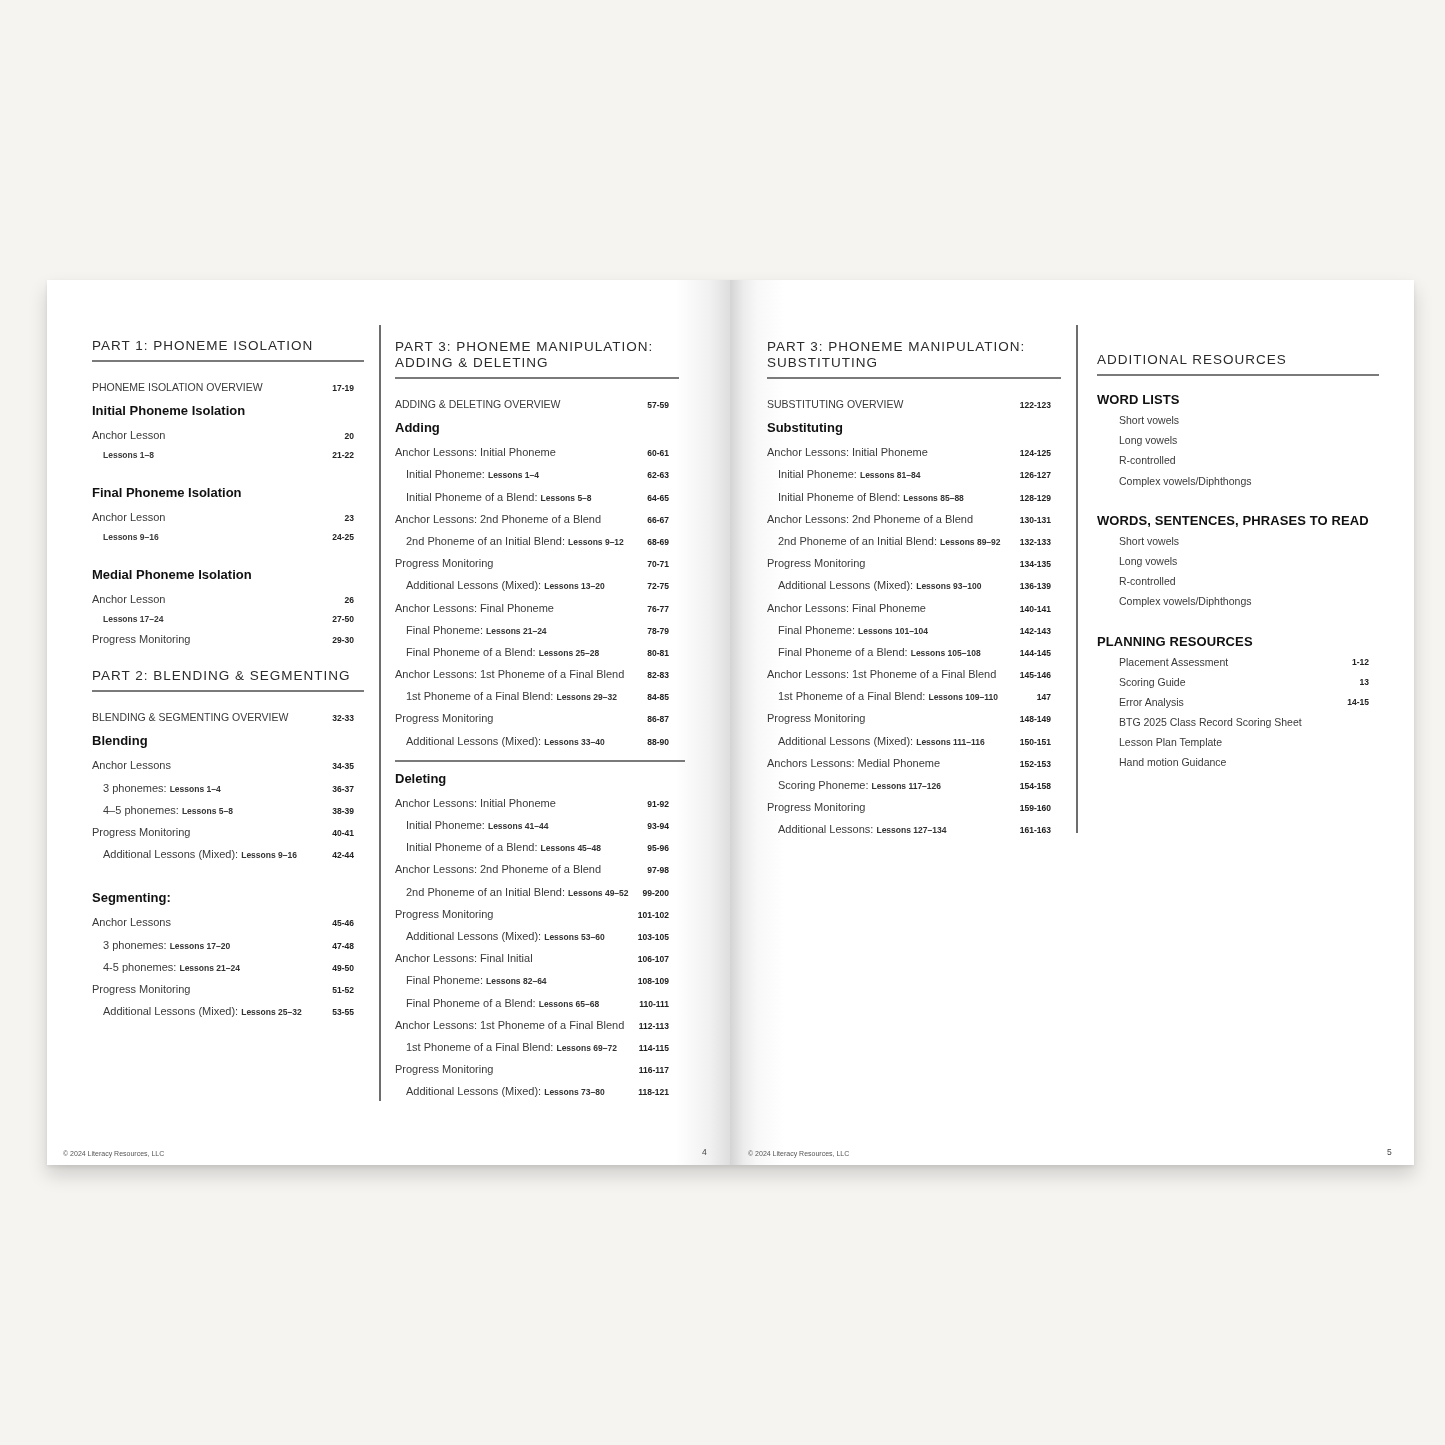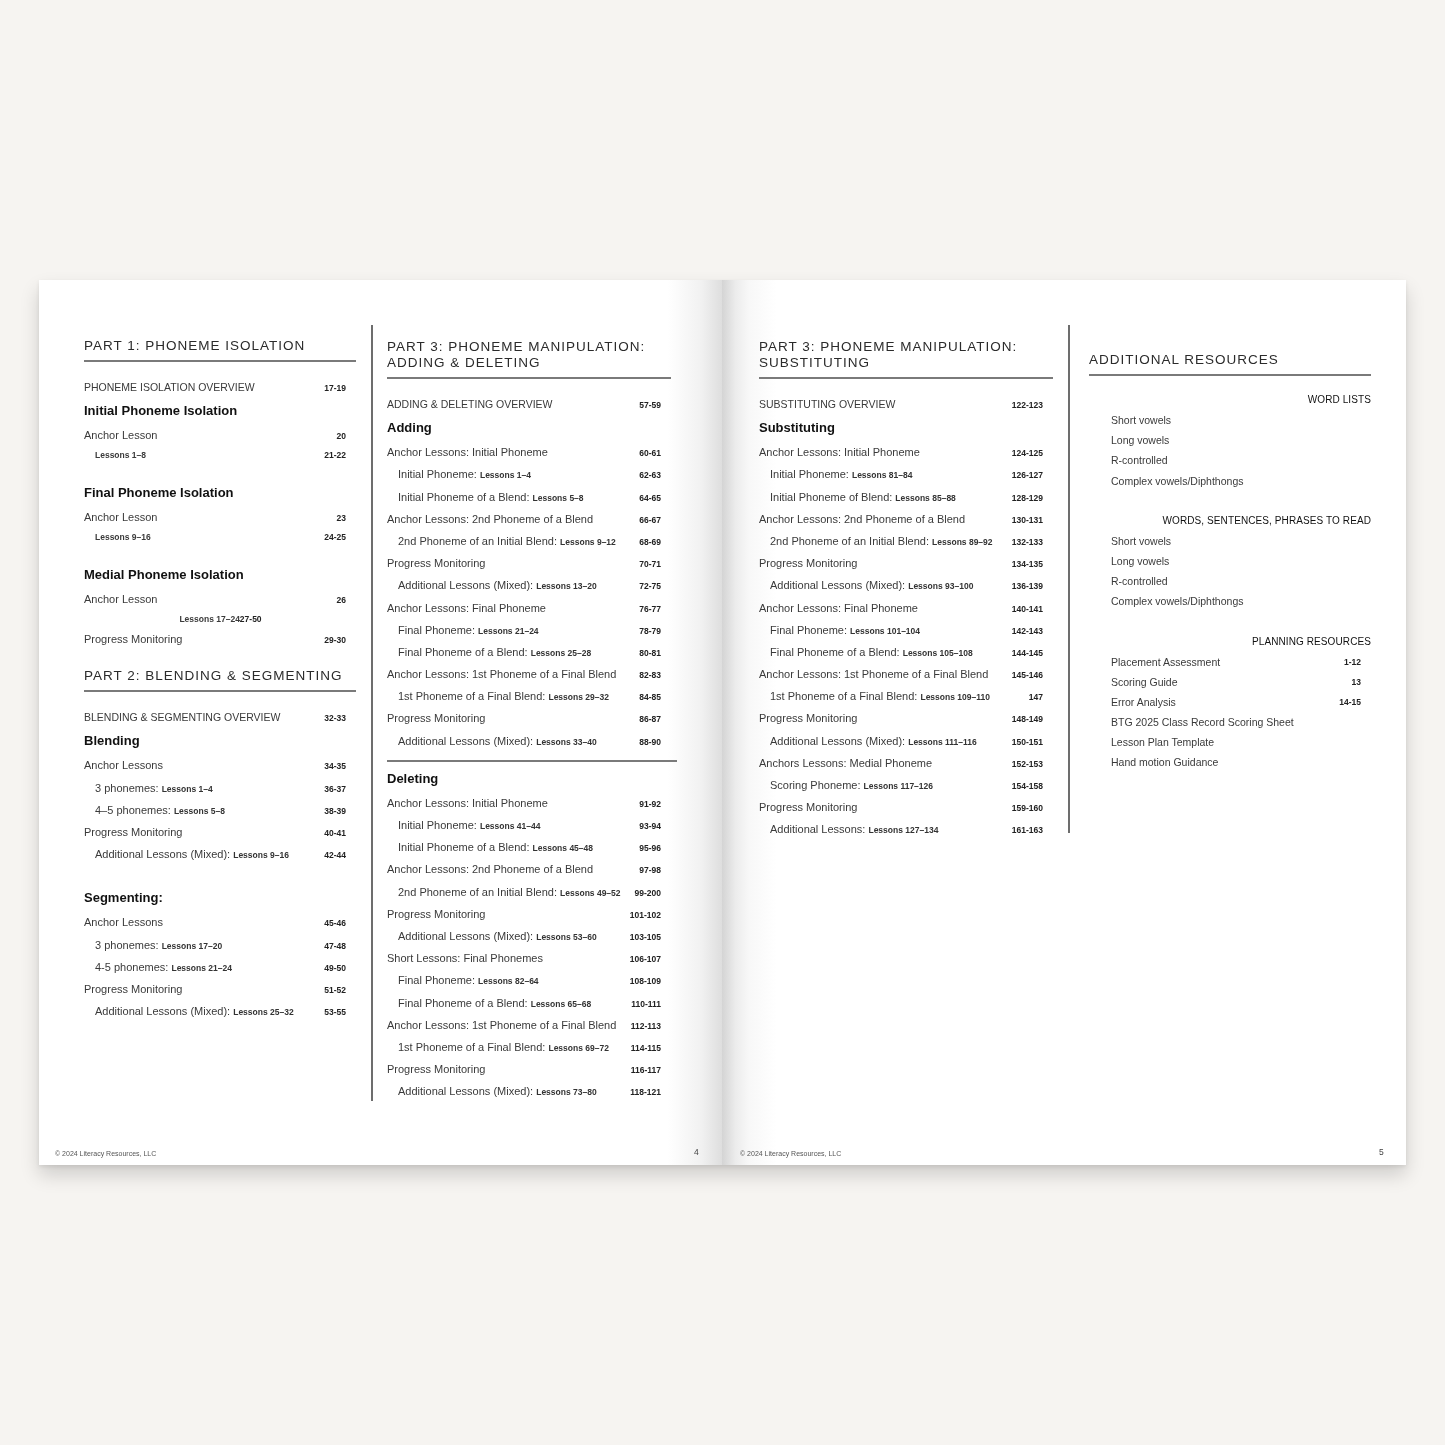--- a/index.html
+++ b/index.html
@@ -1,20 +1,20 @@
 <!DOCTYPE html>
 <html><head>
 <meta charset="utf-8">
 <style>
   * { box-sizing: border-box; margin: 0; padding: 0; }
   html, body { width: 1445px; height: 1445px; background: #f6f4f1; overflow: hidden; }
   body { position: relative; font-family: "Liberation Sans", "DejaVu Sans", sans-serif; color: #2a2a2a; }
 
   .spread {
-    position: absolute; left: 39px; top: 280px; width: 1367px; height: 885px;
+    position: absolute; left: 47px; top: 280px; width: 1367px; height: 885px;
     box-shadow: 0 10px 18px rgba(0,0,0,0.16), 0 2px 4px rgba(0,0,0,0.08);
     background: #fff;
     padding-left: 28px;
   }
   .page { position: absolute; top: 0; height: 885px; background: #fff; overflow: hidden; }
   .page-left { left: 0; width: 683px; background: linear-gradient(to right, #fff 0%, #fff 92%, #f1f1f1 97%, #dedede 100%); }
   .page-right { left: 683px; width: 684px; background: linear-gradient(to right, #d4d4d4 0%, #ececec 2%, #f8f8f8 4%, #fff 8%, #fff 100%); }
 
   .col { position: absolute; }
   .col-divider { position: absolute; width: 2px; background: #6d6d6d; }
@@ -31,21 +31,21 @@
   .row .lbl small { font-size: 8.5px; font-weight: bold; color: #333; text-align: right; }
   .row .pg { font-size: 8.5px; font-weight: bold; color: #222; white-space: nowrap; padding-right: 10px; }
   .row.indent .lbl { padding-left: 11px; }
   .row.overview .lbl { font-size: 10.5px; text-transform: uppercase; letter-spacing: 0; }
   .row.sub .lbl { padding-left: 11px; font-size: 8.5px; font-weight: bold; }
 
   .section-head { font-size: 13px; font-weight: bold; color: #111; height: 26px; line-height: 26px; }
   .gap { height: 12px; }
   .hr { height: 0; border-top: 2px solid #7a7a7a; margin: 8px 0 4px 0; }
 
-  .res-head { font-size: 10px; font-weight: normal; color: #111; height: 20px; line-height: 20px; letter-spacing: 0.1px; text-align: right; }
+  .res-head { font-size: 13px; font-weight: bold; color: #111; height: 20px; line-height: 20px; letter-spacing: 0.1px; }
   .res-item { display: flex; justify-content: space-between; height: 20.2px; line-height: 20.2px; padding-left: 22px; }
   .res-item .lbl { font-size: 10.5px; color: #3a3a3a; }
   .res-item .pg { font-size: 8.5px; font-weight: bold; color: #222; padding-right: 10px; }
 
   .footer { position: absolute; bottom: 8px; font-size: 7px; color: #555; }
   .page-num { position: absolute; bottom: 8px; font-size: 8.5px; color: #444; }
 </style>
 </head>
 <body>
 
@@ -79,21 +79,21 @@
           <div class="row sub" style="height: 18px; line-height: 18px;">
             <span class="lbl">Lessons 9–16</span>
             <span class="pg">24-25</span>
           </div>
           <div class="gap" style="height: 16px;"></div>
           <div class="section-head">Medial Phoneme Isolation</div>
           <div class="row" style="height: 22px; line-height: 22px;">
             <span class="lbl">Anchor Lesson</span>
             <span class="pg">26</span>
           </div>
-          <div class="row sub" style="height: 18px; line-height: 18px; justify-content: center;">
+          <div class="row sub" style="height: 18px; line-height: 18px;">
             <span class="lbl">Lessons 17–24</span>
             <span class="pg">27-50</span>
           </div>
           <div class="row" style="height: 22px; line-height: 22px;">
             <span class="lbl">Progress Monitoring</span>
             <span class="pg">29-30</span>
           </div>
         </div>
 
       <div style="height:18px"></div>
@@ -248,21 +248,21 @@
           </div>
           <div class="row">
             <span class="lbl"><span>Progress Monitoring</span></span>
             <span class="pg">101-102</span>
           </div>
           <div class="row indent">
             <span class="lbl"><span>Additional Lessons (Mixed): </span><small>Lessons 53–60</small></span>
             <span class="pg">103-105</span>
           </div>
           <div class="row">
-            <span class="lbl"><span>Short Lessons: Final Phonemes</span></span>
+            <span class="lbl"><span>Anchor Lessons: Final Initial</span></span>
             <span class="pg">106-107</span>
           </div>
           <div class="row indent">
             <span class="lbl"><span>Final Phoneme: </span><small>Lessons 82–64</small></span>
             <span class="pg">108-109</span>
           </div>
           <div class="row indent">
             <span class="lbl"><span>Final Phoneme of a Blend: </span><small>Lessons 65–68</small></span>
             <span class="pg">110-111</span>
           </div>

